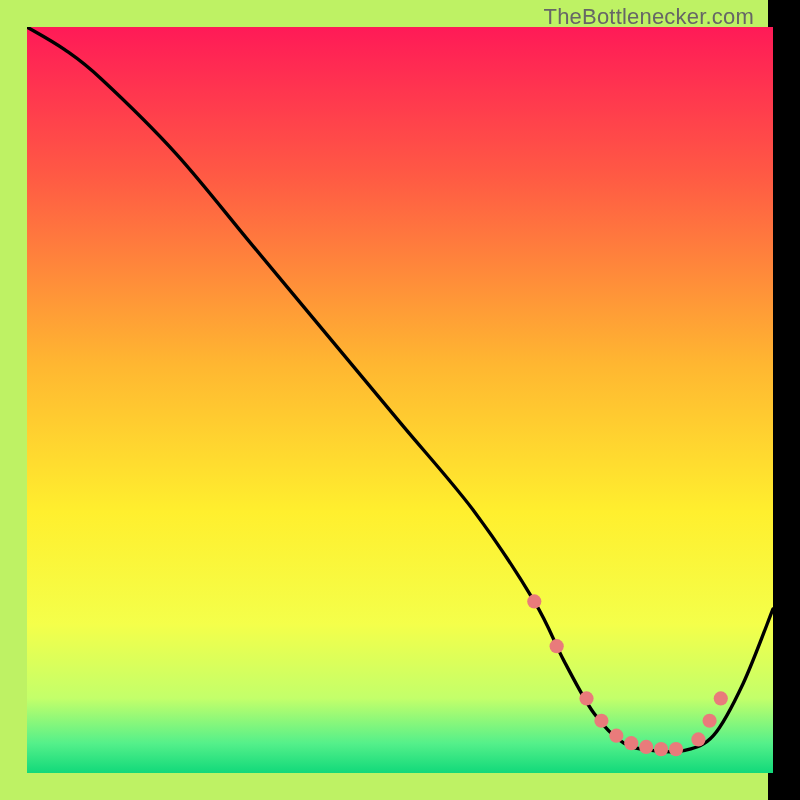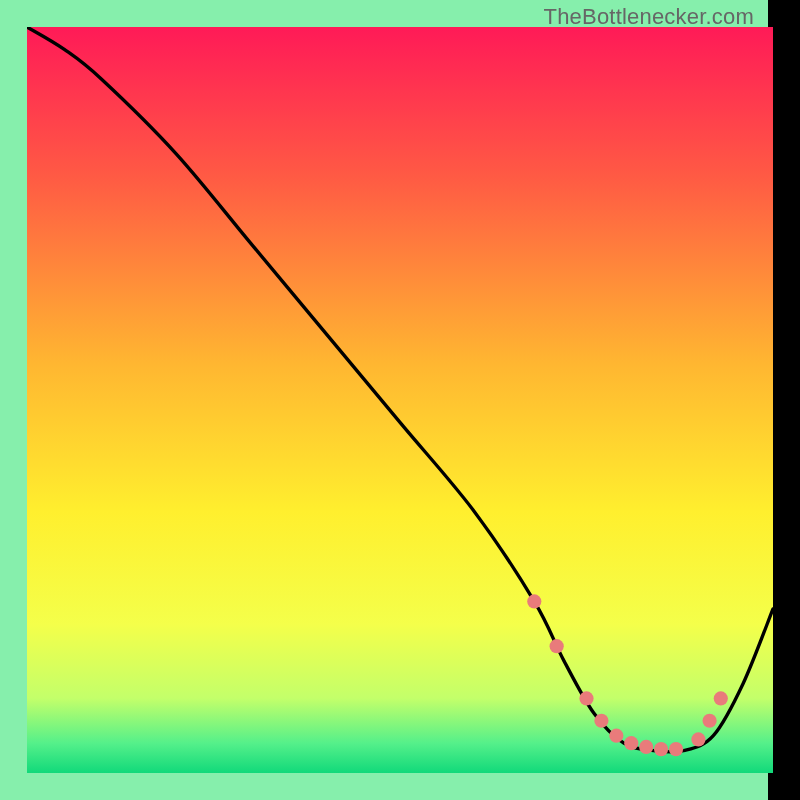--- a/index.html
+++ b/index.html
@@ -1,21 +1,21 @@
 <!DOCTYPE html>
 <html><head>
 <meta charset="utf-8">
 <style>
   * { margin: 0; padding: 0; box-sizing: border-box; }
   html, body { width: 800px; height: 800px; background: #000; overflow: hidden; }
   .frame {
     position: absolute;
     width: 768px;
     height: 800px;
-    background: #86efac;
+    background: #bef264;
   }
   .watermark {
     position: absolute;
     top: 4px;
     right: 14px;
     font-family: Arial, Helvetica, sans-serif;
     font-size: 22px;
     color: #666;
     font-weight: 500;
     letter-spacing: 0.2px;

